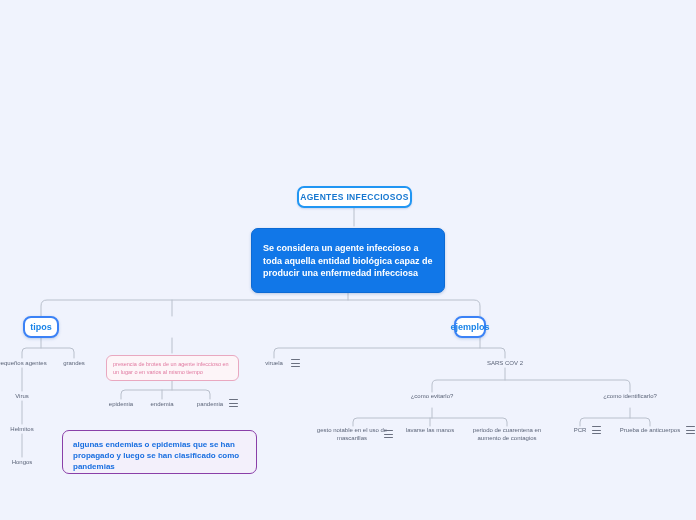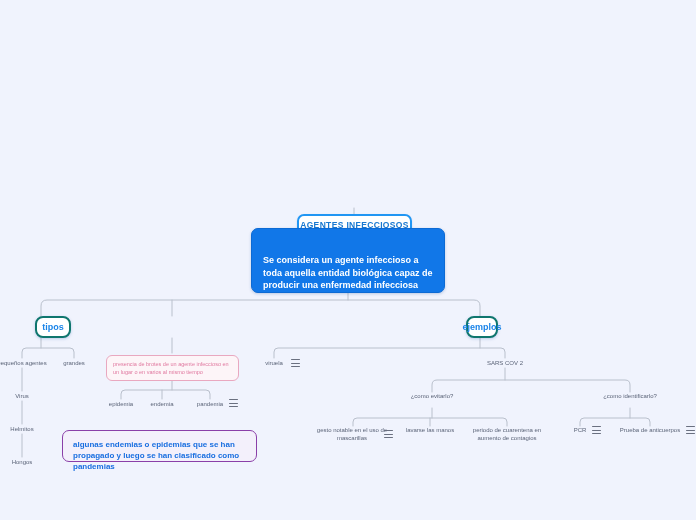--- a/index.html
+++ b/index.html
@@ -49,39 +49,38 @@
   .node-fill {
     position: absolute;
     background: #1177e8;
     border: 1px solid #0c6ad4;
     border-radius: 7px;
     box-sizing: border-box;
     color: #ffffff;
     font-weight: bold;
     font-size: 9px;
     line-height: 12.5px;
-    padding: 25px 11px;
+    padding: 13px 11px;
     box-shadow: 0 1px 3px rgba(20,70,150,0.25);
   }
 
   
   .node-pill {
     position: absolute;
     background: #ffffff;
-    border: 2px solid #0f766e;
+    border: 2px solid #3b82f6;
     border-radius: 8px;
     box-sizing: border-box;
     display: flex;
     align-items: center;
     justify-content: center;
     color: #1a84e8;
     font-weight: bold;
     font-size: 9px;
     box-shadow: 0 1px 3px rgba(30,90,170,0.25);
-    margin-left: 12px;
   }
 
   
   .leaf {
     position: absolute;
     color: #5b6478;
     font-size: 6px;
     line-height: 8px;
     text-align: center;
     white-space: nowrap;
@@ -167,21 +166,21 @@
 
       <path d="M432 408 L432 418"></path>
       <path d="M353 426 L353 422 Q353 418 357 418 L503 418 Q507 418 507 422 L507 426"></path>
       <path d="M430 418 L430 426"></path>
 
       <path d="M630 408 L630 418"></path>
       <path d="M580 426 L580 422 Q580 418 584 418 L646 418 Q650 418 650 422 L650 426"></path>
     </g>
   </svg>
 
-  <div class="node-root" style="left:297px; top:186px; width:115px; height:22px;margin-top:28px;">
+  <div class="node-root" style="left:297px; top:186px; width:115px; height:22px;">
     <span>AGENTES INFECCIOSOS</span>
   </div>
 
   <div class="node-fill" style="left:251px; top:228px; width:194px; height:65px;">
     <span>Se considera un agente infeccioso a toda aquella entidad biológica capaz de producir una enfermedad infecciosa</span>
   </div>
 
   <div class="node-pill" style="left:23px; top:316px; width:36px; height:22px;">
     <span>tipos</span>
   </div>
@@ -206,21 +205,21 @@
   <div class="leaf" style="left:137px; top:400px; width:50px;">endemia</div>
 
   <div class="leaf" style="left:185px; top:400px; width:50px;">pandemia</div>
 
   <div class="ham" style="left:229px; top:399px;">
     <i></i>
       <i></i>
       <i></i>
   </div>
 
-  <div class="note-purple" style="left:62px; top:430px; width:195px; height:32px;">
+  <div class="note-purple" style="left:62px; top:430px; width:195px; height:44px;">
     <span>algunas endemias o epidemias que se han propagado y luego se han clasificado como pandemias</span>
   </div>
 
   <div class="node-pill" style="left:454px; top:316px; width:32px; height:22px;">
     <span>ejemplos</span>
   </div>
 
   <div class="leaf" style="left:250px; top:359px; width:48px;">viruela</div>
 
   <div class="ham" style="left:291px; top:359px;">

